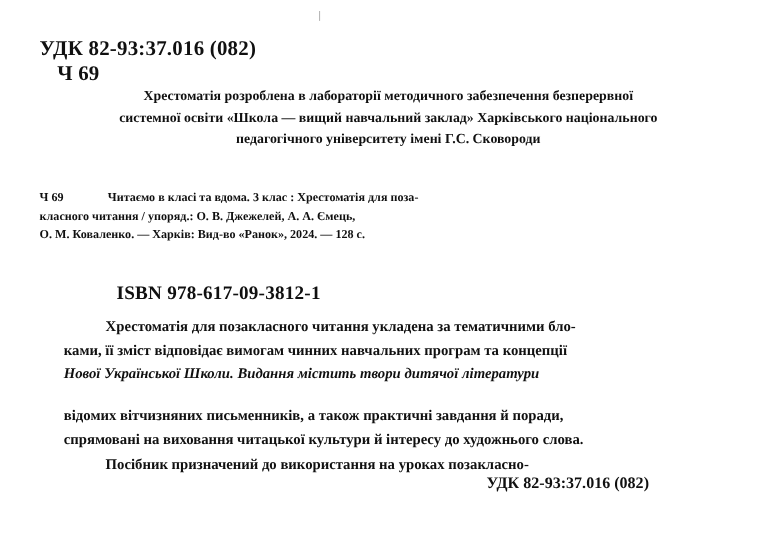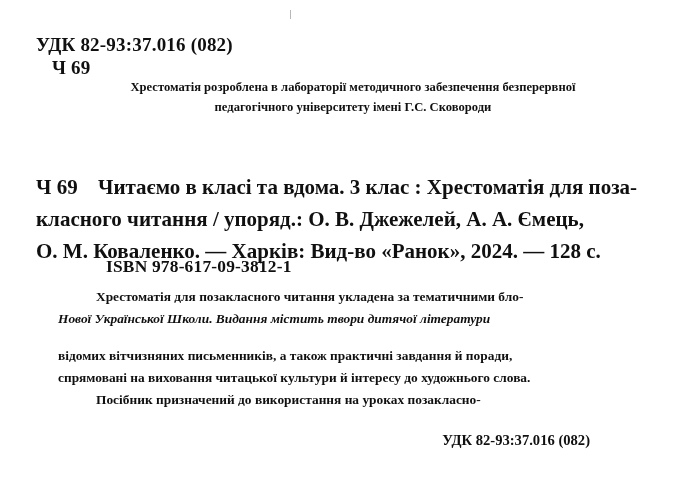--- a/index.html
+++ b/index.html
@@ -53,21 +53,21 @@
     font-size: 12.6px;
     line-height: 1.55;
   }
   .entry {
     position: absolute;
     left: 36px;
     top: 172px;
     width: 634px;
     font-family: "Liberation Serif", serif;
     font-weight: bold;
-    font-size: 21px;
+    font-size: 11px;
     line-height: 1.52;
   }
   .entry-line {
     white-space: nowrap;
   }
   .entry-code {
     display: inline-block;
     width: 62px;
   }
   .isbn {
@@ -125,36 +125,38 @@
 
 <div class="page">
 
   <div class="tick"></div>
 
   <div class="udk-top">УДК 82-93:37.016 (082)</div>
   <div class="code-top">Ч 69</div>
 
   <div class="note">
     <div>Хрестоматія розроблена в лабораторії методичного забезпечення безперервної</div>
+    <div>системної освіти «Школа — вищий навчальний заклад» Харківського національного</div>
     <div>педагогічного університету імені Г.С. Сковороди</div>
   </div>
 
   <div class="entry">
     <div class="entry-line">
       <span class="entry-code">Ч 69</span><span>Читаємо в класі та вдома. 3 клас : Хрестоматія для поза-</span>
     </div>
     <div class="entry-line">класного читання / упоряд.: О. В. Джежелей, А. А. Ємець,</div>
     <div class="entry-line">О. М. Коваленко. — Харків: Вид-во «Ранок», 2024. — 128 с.</div>
   </div>
 
   <div class="isbn">ISBN 978-617-09-3812-1</div>
 
   <div class="annotation">
     <div class="para">
       <span class="annot-line justified" style="display: block; text-align: justify;"><span style="padding-left:38px">Хрестоматія для позакласного читання укладена за тематичними бло-</span></span>
+      <span class="annot-line" style="display: block; text-align: justify;">ками, її зміст відповідає вимогам чинних навчальних програм та концепції</span>
       <span class="annot-line" style="display: block; text-align: justify; font-style: italic;">Нової Української Школи. Видання містить твори дитячої літератури</span>
       <span class="annot-line" style="display: block; text-align: justify; margin-top: 16px;">відомих вітчизняних письменників, а також практичні завдання й поради,</span>
       <span class="annot-line">спрямовані на виховання читацької культури й інтересу до художнього слова.</span>
     </div>
     <div class="para">
       <span class="annot-line" style="display: block; text-align: justify;"><span style="padding-left:38px">Посібник призначений до використання на уроках позакласно-</span></span>
     </div>
   </div>
 
   <div class="udk-bottom">УДК 82-93:37.016 (082)</div>

